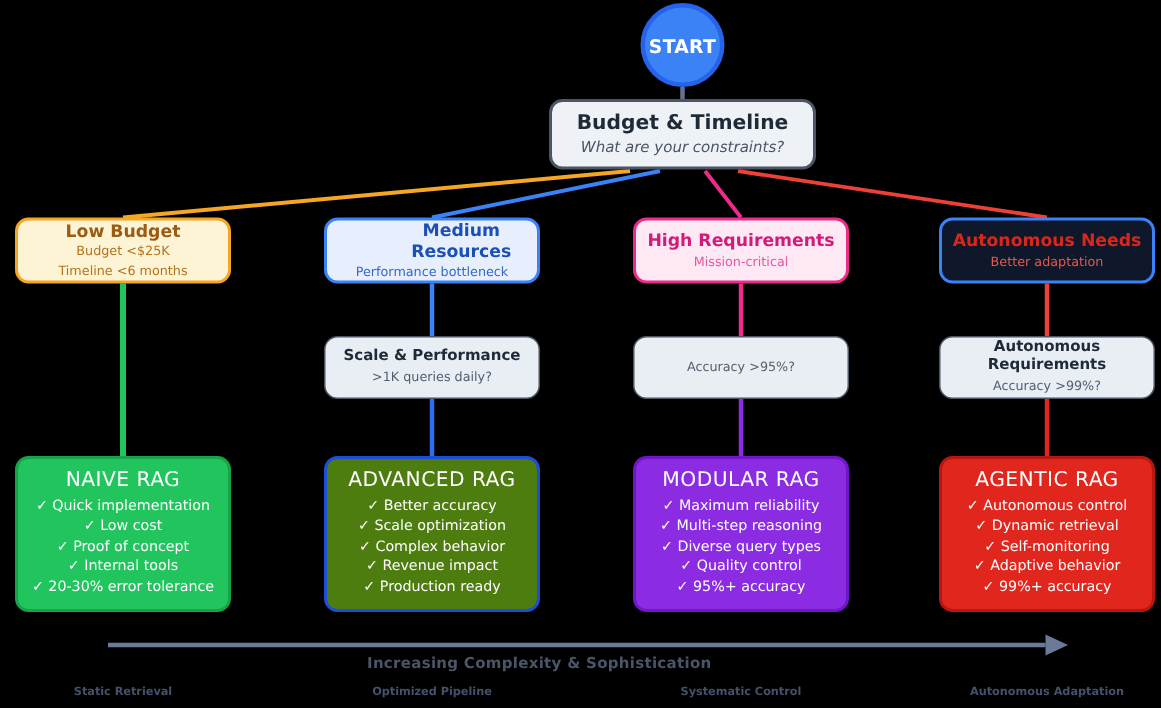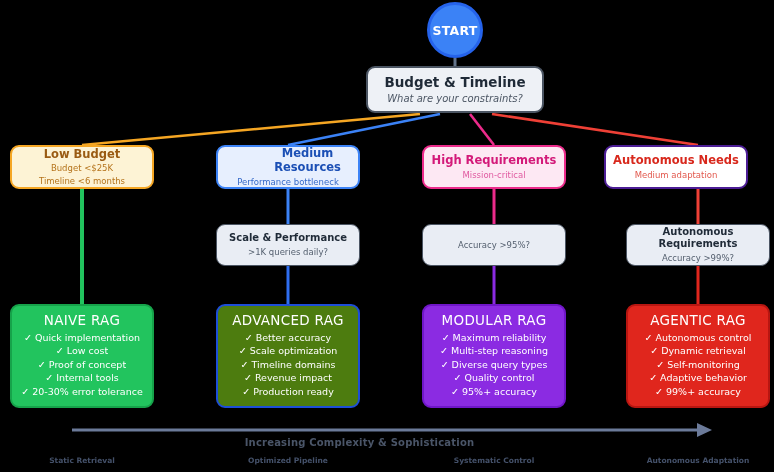--- a/index.html
+++ b/index.html
@@ -67,21 +67,21 @@
   .cat-low  .n-sub   { color: #b5741c; }
 
   .cat-med  { left: 216px; background: #e7effe; border: 2px solid #3b82f6; }
   .cat-med  .n-title { color: #1b4fb5; padding-left: 39px; }
   .cat-med  .n-sub   { color: #3569c9; }
 
   .cat-high { left: 422px; background: #fde8f3; border: 2px solid #ec2b8b; }
   .cat-high .n-title { color: #d31a79; }
   .cat-high .n-sub   { color: #e05ba1; }
 
-  .cat-auto { left: 604px; background: #ffffff; border: 2px solid #4c1d95; }
+  .cat-auto { left: 626px; background: #0f172a; border: 2px solid #3b82f6; }
   .cat-auto .n-title { color: #d8281c; }
   .cat-auto .n-sub   { color: #e2594e; }
 
   
   .sub-node {
     width: 144px; height: 42px; top: 224px;
     background: #e9edf4;
     border: 1.5px solid #4b5563;
   }
   .sub-node .n-title { font-size: 10px; color: #1f2a37; }
@@ -190,21 +190,21 @@
     <div class="n-sub">Performance bottleneck</div>
   </div>
 
   <div class="node cat-node cat-high">
     <div class="n-title">High Requirements</div>
     <div class="n-sub">Mission-critical</div>
   </div>
 
   <div class="node cat-node cat-auto">
     <div class="n-title">Autonomous Needs</div>
-    <div class="n-sub">Medium adaptation</div>
+    <div class="n-sub">Better adaptation</div>
   </div>
 
   <div class="node sub-node sub-med">
     <div class="n-title">Scale &amp; Performance</div>
     <div class="n-sub">&gt;1K queries daily?</div>
   </div>
 
   <div class="node sub-node sub-high">
     <div class="n-sub">Accuracy &gt;95%?</div>
   </div>
@@ -220,21 +220,21 @@
     <div class="r-item">✓ Low cost</div>
     <div class="r-item">✓ Proof of concept</div>
     <div class="r-item">✓ Internal tools</div>
     <div class="r-item">✓ 20-30% error tolerance</div>
   </div>
 
   <div class="result res-advanced">
     <div class="r-title">ADVANCED RAG</div>
     <div class="r-item">✓ Better accuracy</div>
     <div class="r-item">✓ Scale optimization</div>
-    <div class="r-item">✓ Timeline domains</div>
+    <div class="r-item">✓ Complex behavior</div>
     <div class="r-item">✓ Revenue impact</div>
     <div class="r-item">✓ Production ready</div>
   </div>
 
   <div class="result res-modular">
     <div class="r-title">MODULAR RAG</div>
     <div class="r-item">✓ Maximum reliability</div>
     <div class="r-item">✓ Multi-step reasoning</div>
     <div class="r-item">✓ Diverse query types</div>
     <div class="r-item">✓ Quality control</div>

